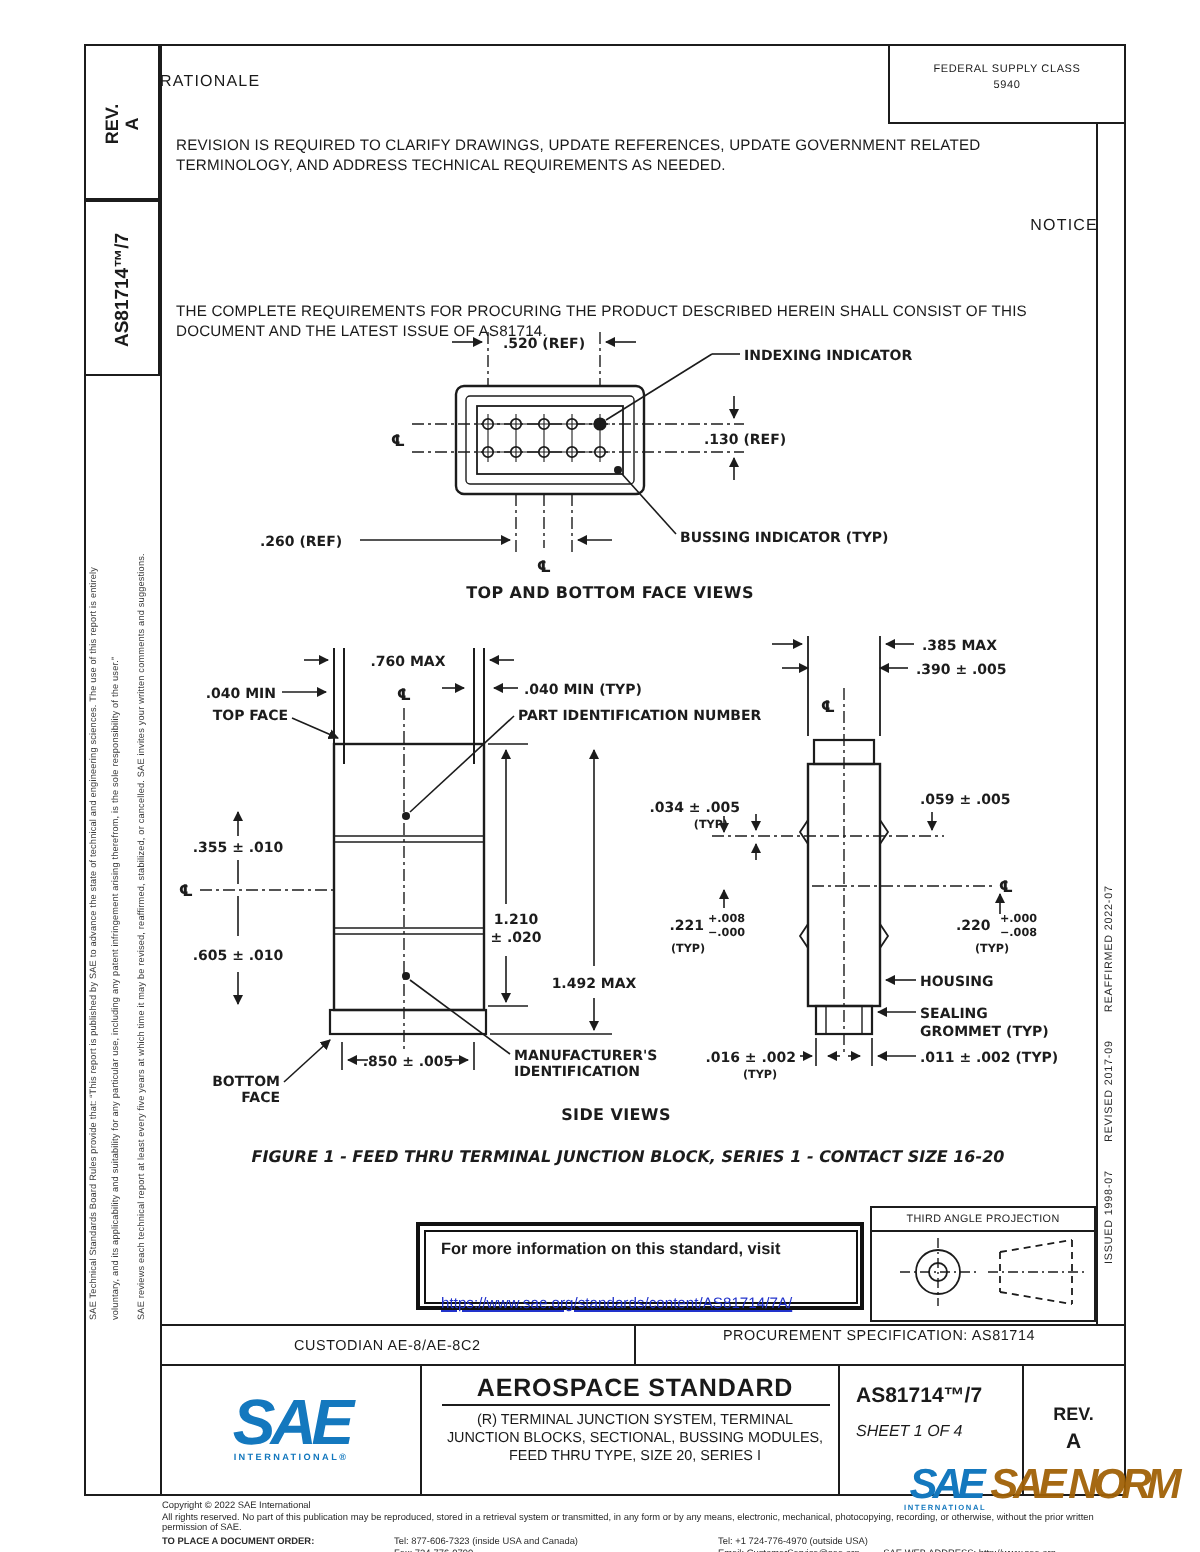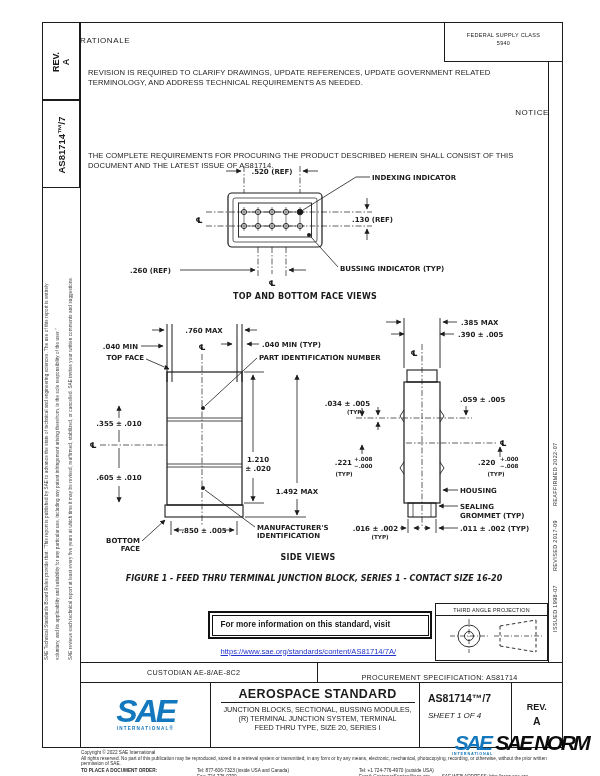--- a/index.html
+++ b/index.html
@@ -313,21 +313,21 @@
       <line x1="378" y1="372" x2="359" y2="372" stroke="#1c1c1c" stroke-width="0.8" marker-end="url(#ah)"></line>
       <g stroke="#1c1c1c" stroke-width="0.8" fill="none">
         <line x1="340" y1="372" x2="334" y2="372" marker-end="url(#ah)"></line>
         <line x1="344" y1="372" x2="350" y2="372" marker-end="url(#ah)"></line>
       </g>
     </g>
 
     <text class="capi" x="234" y="425" text-anchor="middle">FIGURE 1 - FEED THRU TERMINAL JUNCTION BLOCK, SERIES 1 - CONTACT SIZE 16-20</text>
   </svg>
 
-  <div class="abs infobox-outer" style="left:208px;top:611px;width:224px;height:28px;">
+  <div class="abs infobox-outer" style="left:208px;top:611px;width:224px;height:44px;">
     <div class="infobox-inner">
       <div class="infoline">For more information on this standard, visit</div>
       <a class="infolink" style="color:#2233cc;" href="#" title="https://www.sae.org/standards/content/AS81714/7A/">https://www.sae.org/standards/content/AS81714/7A/</a>
     </div>
   </div>
 
   <div class="abs box" style="left:435px;top:603px;width:113px;height:58px;">
     <div style="border-bottom:1.4px solid #1c1c1c;font-size:5.4px;text-align:center;padding:3px 0 2px 0;letter-spacing:.2px;">THIRD ANGLE PROJECTION</div>
     <svg width="111" height="40" viewBox="0 0 111 40">
       <g fill="none" stroke="#1c1c1c" stroke-width="0.9">
@@ -348,33 +348,33 @@
 
   <div class="abs rot dates" style="left:552px;top:632px;width:235px;">
     <span>ISSUED 1998-07</span>
     <span>REVISED 2017-09</span>
     <span>REAFFIRMED 2022-07</span>
   </div>
 
   <div class="abs tb-cell" style="left:80px;top:662px;width:238px;height:21px;display:flex;align-items:center;padding-left:44px;">
     <span style="font-size:7.2px;padding-left:22px;letter-spacing:.3px;">CUSTODIAN  AE-8/AE-8C2</span>
   </div>
-  <div class="abs tb-cell" style="left:316.5px;top:662px;width:246px;height:21px;display:flex;align-items:flex-end;justify-content:center;">
+  <div class="abs tb-cell" style="left:316.5px;top:662px;width:246px;height:21px;display:flex;align-items:flex-start;justify-content:center;">
     <span style="font-size:7.2px;letter-spacing:.3px;">PROCUREMENT SPECIFICATION: AS81714</span>
   </div>
 
   <div class="abs tb-cell ctr" style="left:80px;top:681.5px;width:131px;height:66px;flex-direction:column;">
     <div class="sae-logo" style="color:#1478be;font-size:32px;">SAE</div>
     <div style="color:#1478be;font-size:4.6px;font-weight:bold;letter-spacing:1.2px;margin-top:1px;">INTERNATIONAL®</div>
   </div>
   <div class="abs tb-cell" style="left:209.5px;top:681.5px;width:216px;height:66px;text-align:center;">
     <div style="font-size:12.5px;font-weight:bold;letter-spacing:.4px;margin:4px 10px 2px 10px;border-bottom:1.4px solid #1c1c1c;padding-bottom:1px;">AEROSPACE STANDARD</div>
     <div style="font-size:7.2px;line-height:1.3;margin-top:2px;">
+      <div>(R) TERMINAL JUNCTION SYSTEM, TERMINAL</div>
       <div>JUNCTION BLOCKS, SECTIONAL, BUSSING MODULES,</div>
-      <div>(R) TERMINAL JUNCTION SYSTEM, TERMINAL</div>
       <div>FEED THRU TYPE, SIZE 20, SERIES I</div>
     </div>
   </div>
   <div class="abs tb-cell" style="left:419px;top:681.5px;width:93px;height:66px;padding:9px 0 0 8px;">
     <div style="font-size:10.5px;font-weight:bold;">AS81714™/7</div>
     <div style="font-size:8px;margin-top:7px;font-style:italic;">SHEET 1 OF 4</div>
   </div>
   <div class="abs tb-cell ctr" style="left:510.5px;top:681.5px;width:52.5px;height:66px;flex-direction:column;">
     <div style="font-size:9px;font-weight:bold;">REV.</div>
     <div style="font-size:10.5px;font-weight:bold;margin-top:3px;">A</div>
@@ -397,16 +397,16 @@
         </div>
       </div>
     </div>
   </div>
 
   <div class="abs" style="left:452px;top:734px;display:flex;align-items:flex-start;pointer-events:none;">
     <div style="text-align:center;">
       <div class="sae-logo" style="color:#1478be;font-size:21px;">SAE</div>
       <div style="color:#1478be;font-size:3.8px;font-weight:bold;letter-spacing:.8px;">INTERNATIONAL</div>
     </div>
-    <div class="sae-logo" style="color:#000000;font-size:21px;margin-left:2px;opacity:.95;">SAE NORM</div>
+    <div class="sae-logo" style="color:#a16207;font-size:21px;margin-left:2px;opacity:.95;">SAE NORM</div>
   </div>
 
 </div>
 
 </body></html>

